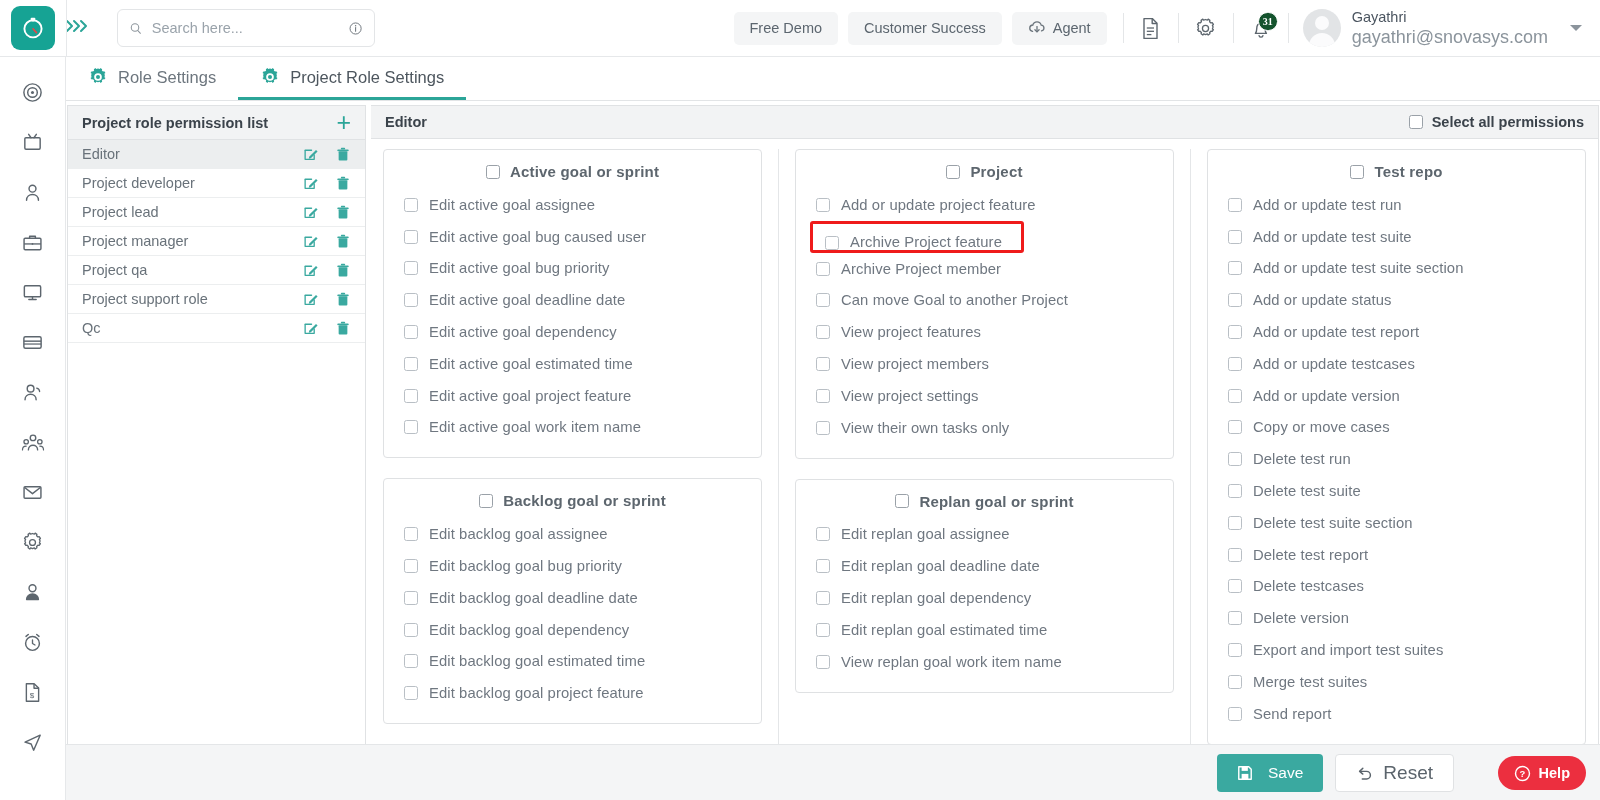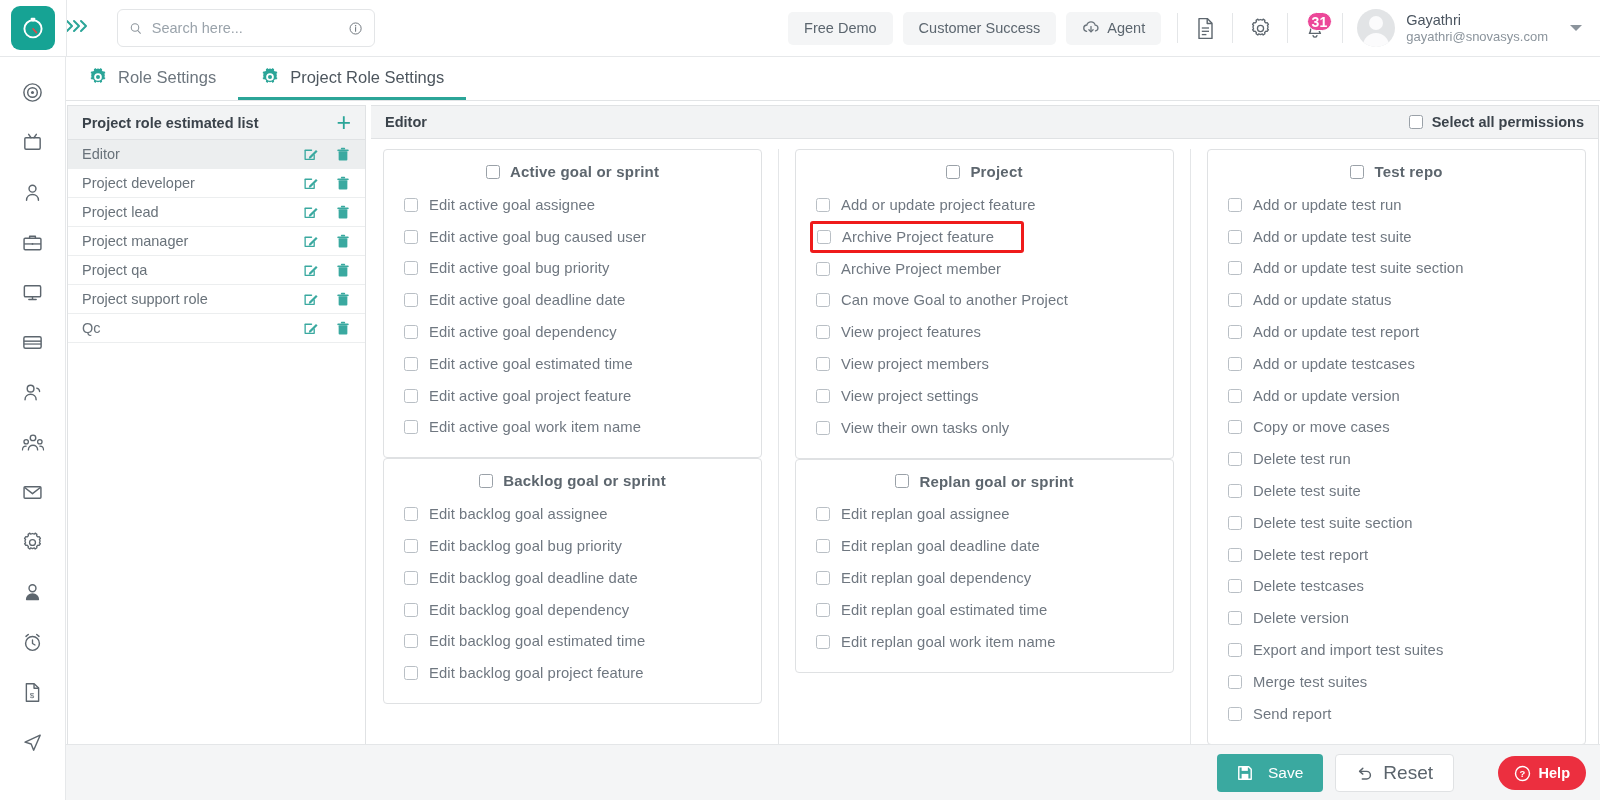--- a/index.html
+++ b/index.html
@@ -45,33 +45,33 @@
     display: flex; align-items: center; gap: 7px; cursor: pointer;
     font-family: "Liberation Sans", sans-serif;
   }
   .hdr-sep { width: 1px; height: 30px; background: #e4e6e8; margin: 0 6px; }
   .icon-btn {
     width: 42px; height: 42px; display: flex; align-items: center; justify-content: center;
     cursor: pointer; position: relative;
   }
   .badge {
     position: absolute; top: 5px; right: 4px; min-width: 19px; height: 19px;
-    border-radius: 10px; background: #ec4899; color: #fff; font-size: 14px;
+    border-radius: 10px; background: #14532d; color: #fff; font-size: 10px;
     font-weight: 700; display: flex; align-items: center; justify-content: center;
-    padding: 0 4px; border: 1.5px solid #fff;
+    padding: 0 4px; border: 1.5px solid #fff; font-family: Liberation Serif, serif;
   }
   .avatar {
     width: 38px; height: 38px; border-radius: 50%; background: #e2e4e6;
     overflow: hidden; position: relative; margin-left: 8px; flex: none;
   }
   .avatar .a-head { position: absolute; top: 7px; left: 12px; width: 14px; height: 14px; border-radius: 50%; background: #fbfbfc; }
   .avatar .a-body { position: absolute; bottom: -6px; left: 6px; width: 26px; height: 20px; border-radius: 13px 13px 0 0; background: #fbfbfc; }
   .user-meta { margin-left: 11px; line-height: 1.25; }
   .user-name { font-size: 14.5px; color: #4b5560; font-weight: 400; }
-  .user-mail { font-size: 13px; color: #8b949c; }
+  .user-mail { font-size: 18px; color: #8b949c; }
   .caret-down {
     width: 0; height: 0; border-left: 6px solid transparent; border-right: 6px solid transparent;
     border-top: 6px solid #8b949c; margin: 0 18px 0 22px; cursor: pointer;
   }
 
   
   .rail {
     position: absolute; top: 57px; left: 0; width: 66px; height: 743px;
     background: #ffffff; border-right: 1px solid #e6e8ea;
     display: flex; flex-direction: column; align-items: center; padding-top: 22px; gap: 24px;
@@ -121,39 +121,39 @@
   .perm-head-title { font-size: 14.5px; font-weight: 700; color: #3b434b; }
   .select-all { margin-left: auto; display: flex; align-items: center; gap: 9px; cursor: pointer; }
   .select-all-label { font-size: 14.5px; font-weight: 700; color: #3b434b; }
 
   .perm-scroll {
     position: absolute; top: 34px; left: 0; width: 1228px; height: 609px;
     border: 1px solid #e0e2e4; border-top: none; border-left: none;
     overflow: hidden; background: #fff;
   }
   .perm-cols { display: flex; padding: 10px 12px 0 12px; gap: 16px; }
-  .perm-col { width: 384px; display: flex; flex-direction: column; }
+  .perm-col { width: 384px; display: flex; flex-direction: column; gap: 20px; }
 
   .card {
     border: 1px solid #dfe1e3; border-radius: 4px; background: #fff;
     padding: 13px 18px 14px 18px;
   }
   .card-title {
     display: flex; align-items: center; justify-content: center; gap: 10px;
     font-size: 15px; font-weight: 700; color: #5d666e; margin-bottom: 9px; cursor: pointer;
     letter-spacing: .2px;
   }
   .opt {
     display: flex; align-items: center; gap: 11px; height: 31.8px; cursor: pointer;
     padding-left: 2px;
   }
   .opt-label { font-size: 14.8px; color: #6f7780; letter-spacing: .1px; }
   .opt.highlight {
     border: 3px solid #ef1b1b; border-radius: 3px; margin-left: -4px;
-    padding-left: 4px; height: 32px; width: 214px;
+    padding-left: 12px; height: 32px; width: 214px; align-items: flex-end;
   }
   .cb {
     width: 14px; height: 14px; border: 1.4px solid #b9bfc5; border-radius: 2.5px;
     background: #fff; flex: none; cursor: pointer;
   }
   .cb.bold { border-color: #9aa1a8; }
 
   
   .col-rule { width: 1px; background: #e4e6e8; align-self: stretch; }
 
@@ -385,21 +385,21 @@
         <circle cx="12" cy="12" r="2.4" fill="#2ba598"></circle>
       </svg>
       <span>Project Role Settings</span>
     </div>
   </div>
 
   <div class="body-area">
 
     <div class="role-panel">
       <div class="role-panel-head">
-        <span class="role-panel-title">Project role estimated list</span>
+        <span class="role-panel-title">Project role permission list</span>
         <span class="plus-btn">+</span>
       </div>
       <div id="role-rows">
           <div class="role-row selected">
             <span class="role-name">Editor</span>
             <span class="role-acts">
               <span class="act-icon">
                 <svg width="17" height="17" viewBox="0 0 18 18">
                   <path d="M2.4 4.2h7.2" fill="none" stroke="#3aa9a0" stroke-width="1.5" stroke-linecap="round"></path>
                   <path d="M2.4 4.2v10.2h10.2V9" fill="none" stroke="#3aa9a0" stroke-width="1.5" stroke-linejoin="round"></path>
@@ -668,21 +668,21 @@
                 <div class="opt">
                   <span class="cb"></span>
                   <span class="opt-label">Edit replan goal dependency</span>
                 </div>
                 <div class="opt">
                   <span class="cb"></span>
                   <span class="opt-label">Edit replan goal estimated time</span>
                 </div>
                 <div class="opt">
                   <span class="cb"></span>
-                  <span class="opt-label">Edit replan goal work item name</span>
+                  <span class="opt-label">View replan goal work item name</span>
                 </div>
               </div>
             </div>
             <div class="col-rule"></div>
             <div class="perm-col">
               <div class="card">
                 <div class="card-title">
                   <span class="cb bold"></span>
                   <span>Test repo</span>
                 </div>

